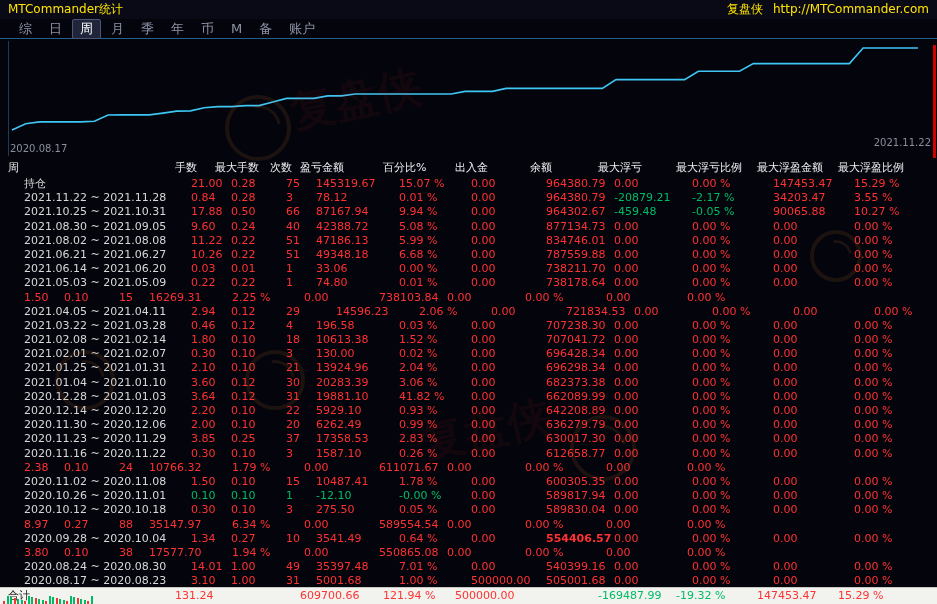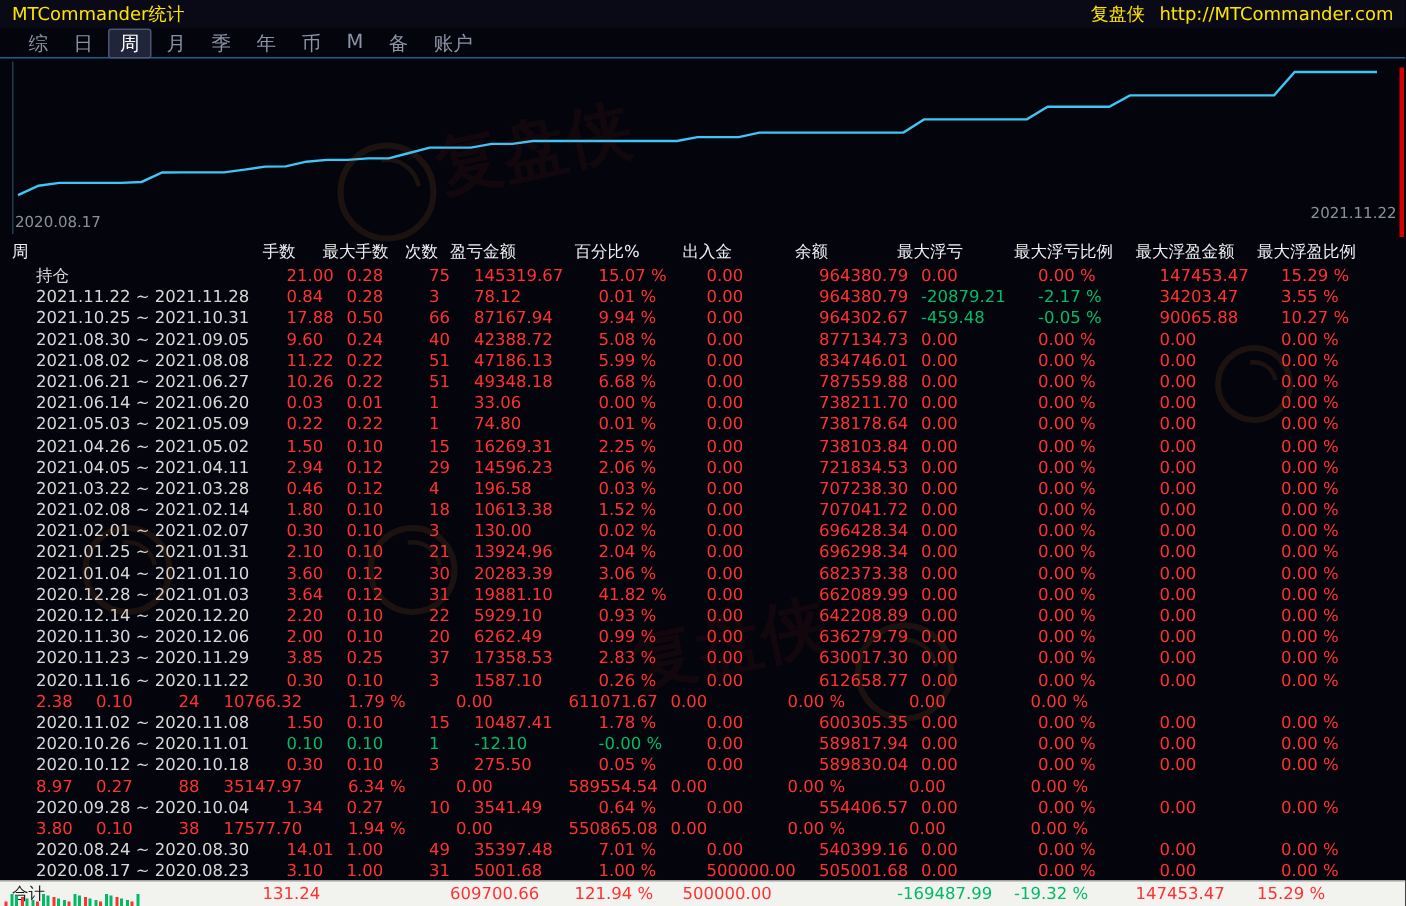--- a/index.html
+++ b/index.html
@@ -209,39 +209,38 @@
         <span class="cell" style="width: 83px; color: rgb(255, 50, 50);">74.80</span>
         <span class="cell" style="width: 72px; color: rgb(255, 50, 50);">0.01 %</span>
         <span class="cell" style="width: 75px; color: rgb(255, 50, 50);">0.00</span>
         <span class="cell" style="width: 68px; color: rgb(255, 50, 50);">738178.64</span>
         <span class="cell" style="width: 78px; color: rgb(255, 50, 50);">0.00</span>
         <span class="cell" style="width: 81px; color: rgb(255, 50, 50);">0.00 %</span>
         <span class="cell" style="width: 81px; color: rgb(255, 50, 50);">0.00</span>
         <span class="cell" style="width: 91px; color: rgb(255, 50, 50);">0.00 %</span>
       </div>
       <div class="trow">
-        <span class="cell" style="width: 167px; color: rgb(216, 216, 216);">2021.04.26 ~ 2021.05.02</span>
         <span class="cell" style="width: 40px; color: rgb(255, 50, 50);">1.50</span>
         <span class="cell" style="width: 55px; color: rgb(255, 50, 50);">0.10</span>
         <span class="cell" style="width: 30px; color: rgb(255, 50, 50);">15</span>
         <span class="cell" style="width: 83px; color: rgb(255, 50, 50);">16269.31</span>
         <span class="cell" style="width: 72px; color: rgb(255, 50, 50);">2.25 %</span>
         <span class="cell" style="width: 75px; color: rgb(255, 50, 50);">0.00</span>
         <span class="cell" style="width: 68px; color: rgb(255, 50, 50);">738103.84</span>
         <span class="cell" style="width: 78px; color: rgb(255, 50, 50);">0.00</span>
         <span class="cell" style="width: 81px; color: rgb(255, 50, 50);">0.00 %</span>
         <span class="cell" style="width: 81px; color: rgb(255, 50, 50);">0.00</span>
         <span class="cell" style="width: 91px; color: rgb(255, 50, 50);">0.00 %</span>
       </div>
       <div class="trow">
         <span class="cell" style="width: 167px; color: rgb(216, 216, 216);">2021.04.05 ~ 2021.04.11</span>
         <span class="cell" style="width: 40px; color: rgb(255, 50, 50);">2.94</span>
         <span class="cell" style="width: 55px; color: rgb(255, 50, 50);">0.12</span>
         <span class="cell" style="width: 30px; color: rgb(255, 50, 50);">29</span>
-        <span class="cell" style="width: 83px; color: rgb(255, 50, 50);">14596.23</span>
+        <span class="cell" style="width: 83px; color: rgb(255, 50, 50); margin-left: 20px;">14596.23</span>
         <span class="cell" style="width: 72px; color: rgb(255, 50, 50);">2.06 %</span>
         <span class="cell" style="width: 75px; color: rgb(255, 50, 50);">0.00</span>
         <span class="cell" style="width: 68px; color: rgb(255, 50, 50);">721834.53</span>
         <span class="cell" style="width: 78px; color: rgb(255, 50, 50);">0.00</span>
         <span class="cell" style="width: 81px; color: rgb(255, 50, 50);">0.00 %</span>
         <span class="cell" style="width: 81px; color: rgb(255, 50, 50);">0.00</span>
         <span class="cell" style="width: 91px; color: rgb(255, 50, 50);">0.00 %</span>
       </div>
       <div class="trow">
         <span class="cell" style="width: 167px; color: rgb(216, 216, 216);">2021.03.22 ~ 2021.03.28</span>
@@ -452,21 +451,21 @@
         <span class="cell" style="width: 91px; color: rgb(255, 50, 50);">0.00 %</span>
       </div>
       <div class="trow">
         <span class="cell" style="width: 167px; color: rgb(216, 216, 216);">2020.09.28 ~ 2020.10.04</span>
         <span class="cell" style="width: 40px; color: rgb(255, 50, 50);">1.34</span>
         <span class="cell" style="width: 55px; color: rgb(255, 50, 50);">0.27</span>
         <span class="cell" style="width: 30px; color: rgb(255, 50, 50);">10</span>
         <span class="cell" style="width: 83px; color: rgb(255, 50, 50);">3541.49</span>
         <span class="cell" style="width: 72px; color: rgb(255, 50, 50);">0.64 %</span>
         <span class="cell" style="width: 75px; color: rgb(255, 50, 50);">0.00</span>
-        <span class="cell" style="width: 68px; color: rgb(255, 50, 50);">554406.57</span>
+        <span class="cell" style="width: 68px; color: rgb(255, 50, 50); font-weight: bold;">554406.57</span>
         <span class="cell" style="width: 78px; color: rgb(255, 50, 50);">0.00</span>
         <span class="cell" style="width: 81px; color: rgb(255, 50, 50);">0.00 %</span>
         <span class="cell" style="width: 81px; color: rgb(255, 50, 50);">0.00</span>
         <span class="cell" style="width: 91px; color: rgb(255, 50, 50);">0.00 %</span>
       </div>
       <div class="trow">
         <span class="cell" style="width: 40px; color: rgb(255, 50, 50);">3.80</span>
         <span class="cell" style="width: 55px; color: rgb(255, 50, 50);">0.10</span>
         <span class="cell" style="width: 30px; color: rgb(255, 50, 50);">38</span>
         <span class="cell" style="width: 83px; color: rgb(255, 50, 50);">17577.70</span>

